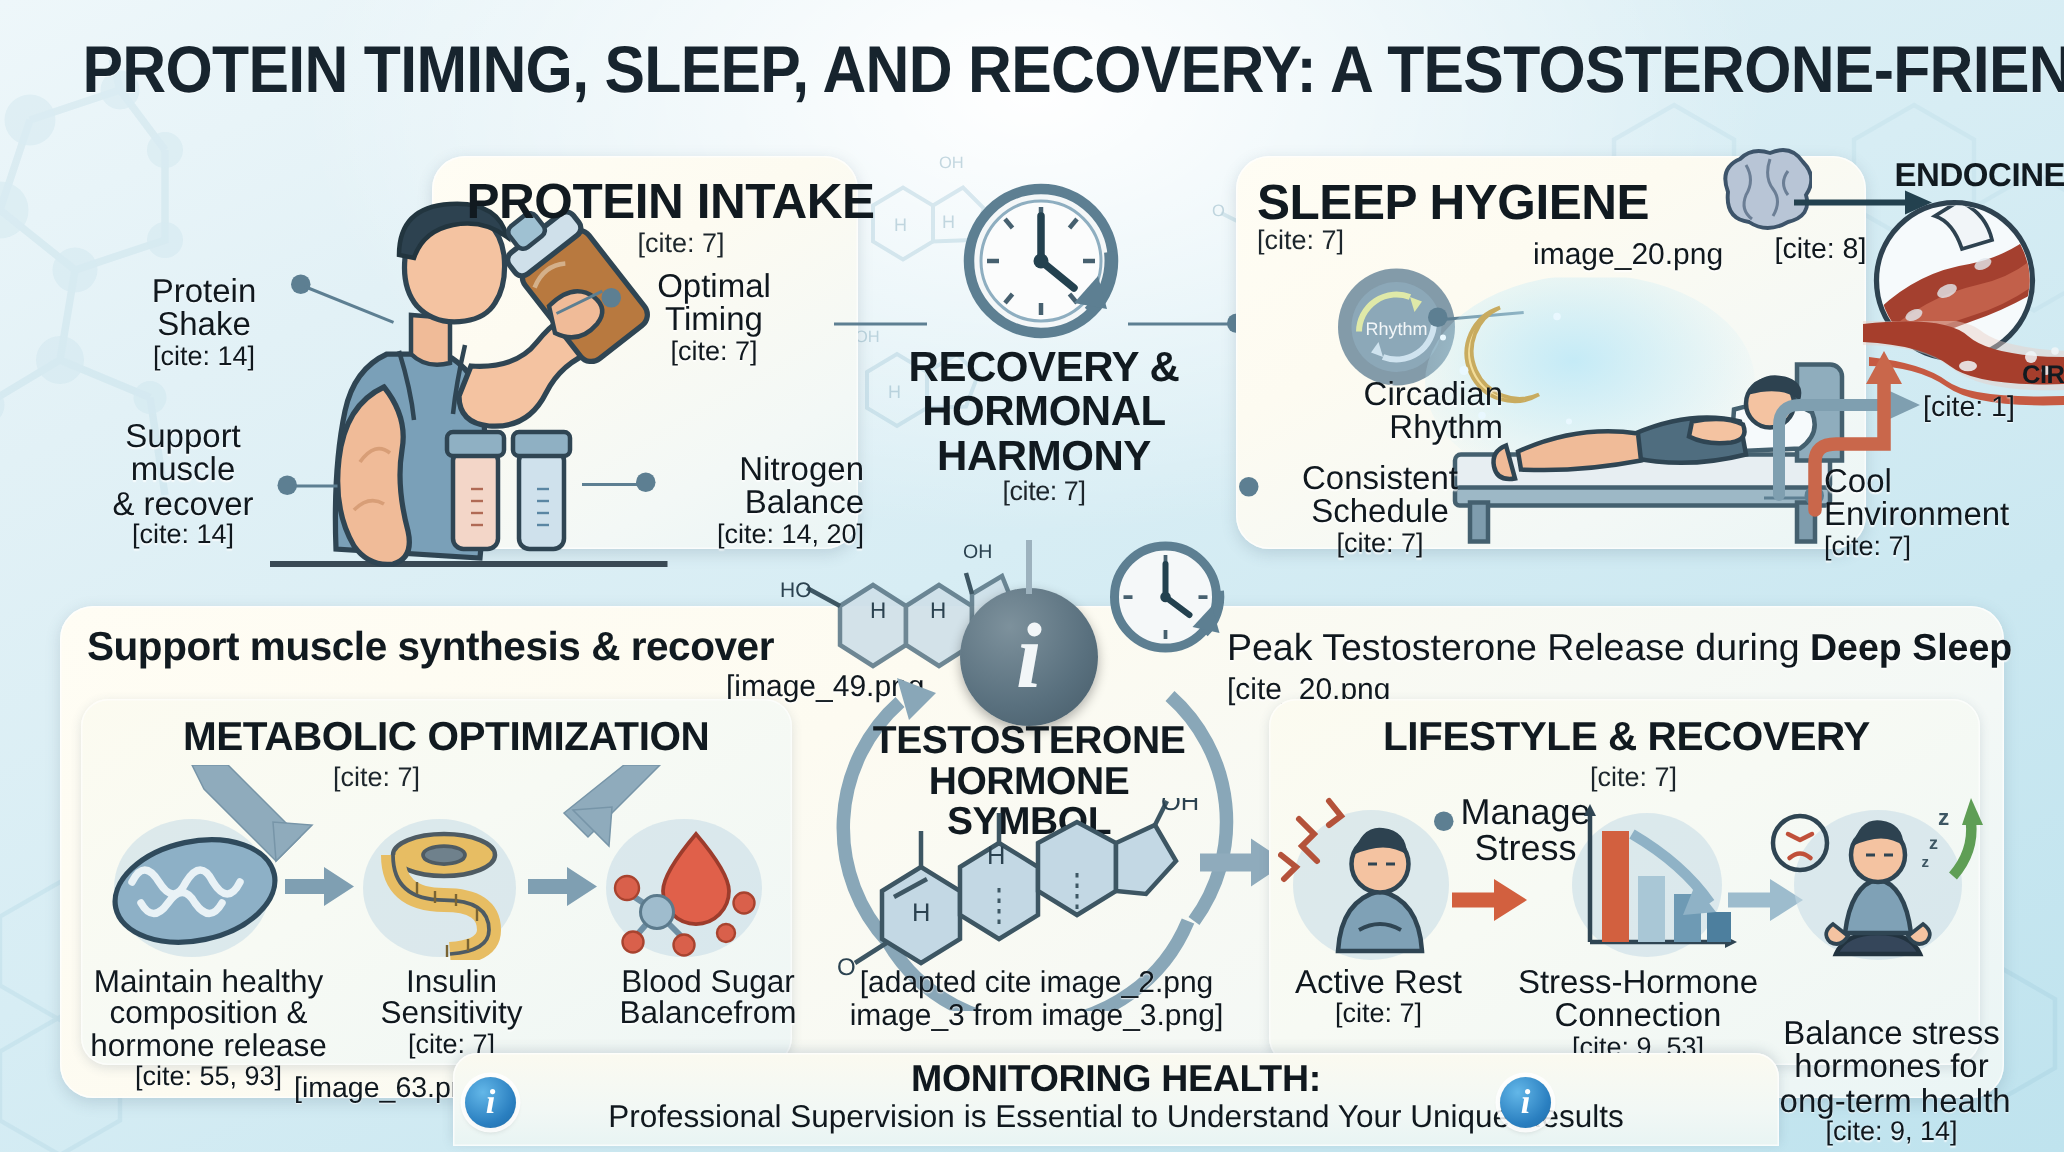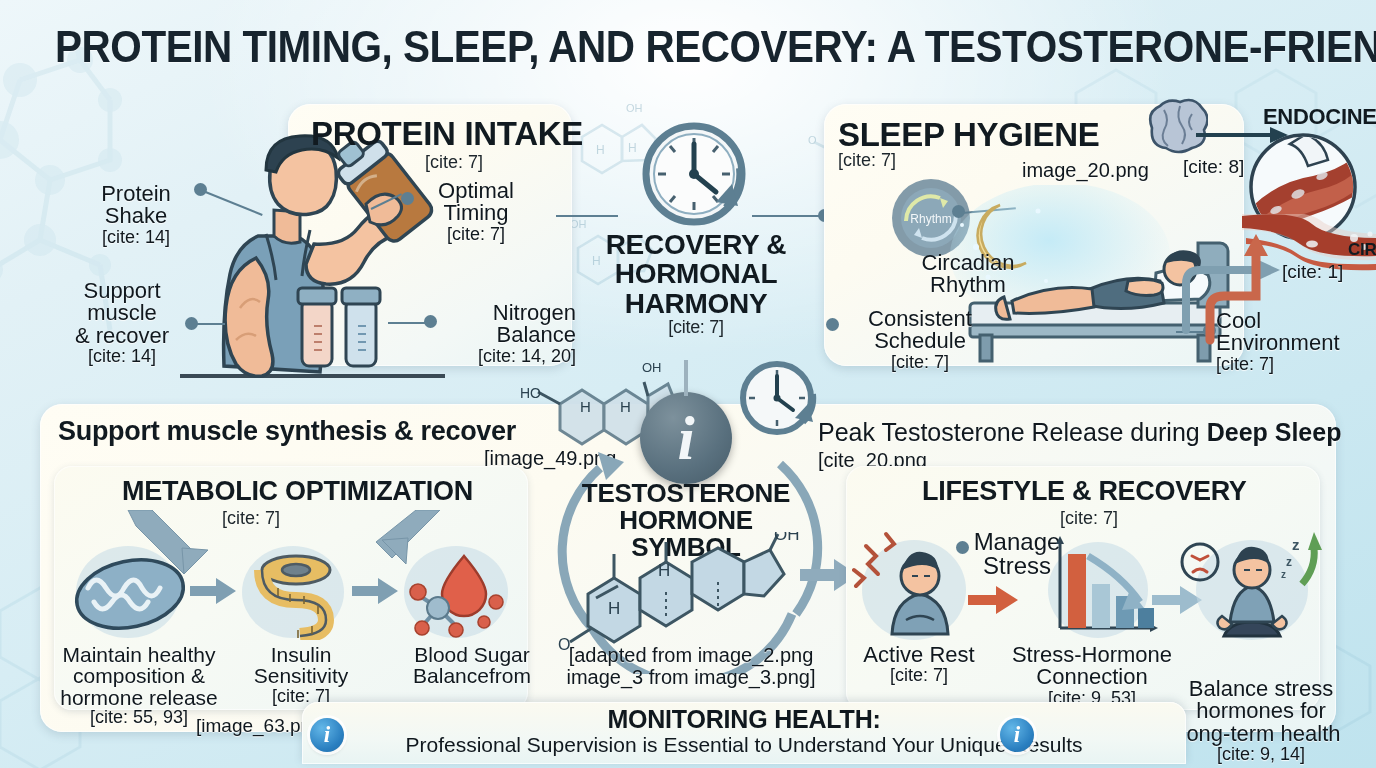--- a/index.html
+++ b/index.html
@@ -345,21 +345,21 @@
 
   <path d="M72 116 q40 -18 80 -12 l2 18 q-42 8 -80 6z" fill="#f0bb98" stroke="#2f4553" stroke-width="3"></path>
   <path d="M64 112 q-10 4 -8 14 q2 10 14 8z" fill="#f0bb98" stroke="#2f4553" stroke-width="3"></path>
 
   <path d="M188 96 q22 -4 34 2 q4 10 -8 12 q-16 2 -28 -4z" fill="#f4c3a1" stroke="#2f4553" stroke-width="3"></path>
 
   <circle cx="240" cy="84" r="16" fill="#f4c3a1" stroke="#2f4553" stroke-width="3"></circle>
   <path d="M226 78 q6 -16 24 -12 q14 4 10 16 q-12 -10 -34 -4z" fill="#2d4250"></path>
 </svg>
 
-<div class="lbl c" style="left:898px;top:252px;width:140px;">
+<div class="lbl c" style="left:862px;top:252px;width:140px;text-align:right;">
   <span style="white-space:pre-line;">Circadian
 Rhythm</span>
 </div>
 
 <div class="dot" style="left:826px;top:318px;"></div>
 <div class="lbl c" style="left:840px;top:308px;width:160px;">
   <span style="white-space:pre-line;">Consistent
 Schedule</span>
   <span class="sm">[cite: 7]</span>
 </div>
@@ -585,21 +585,21 @@
   <text x="218" y="8" font-size="17" fill="#2b4250" font-family="Liberation Sans, sans-serif">OH</text>
   <text x="102" y="44" font-size="17" fill="#2b4250" font-family="Liberation Sans, sans-serif">H</text>
   <text x="52" y="82" font-size="17" fill="#2b4250" font-family="Liberation Sans, sans-serif">H</text>
   <g stroke="#3d5663" stroke-width="2" stroke-dasharray="3 4">
     <line x1="110" y1="60" x2="110" y2="88"></line>
       <line x1="162" y1="50" x2="162" y2="76"></line>
   </g>
 </svg>
 
 <div class="lbl c" style="left:566px;top:644px;width:250px;font-size:20px;line-height:1.1;">
-  <div>[adapted from image_2.png</div>
+  <div>[adapted cite image_2.png</div>
   <div>image_3 from image_3.png]</div>
 </div>
 
 <svg style="position:absolute;left:800px;top:558px;" width="60" height="34" viewBox="0 0 60 34">
   <path d="M0 11 h34 v-10 l24 16 l-24 16 v-10 h-34z" fill="#8fabbc"></path>
 </svg>
 
 <div class="card-inner" style="left:846px;top:466px;width:474px;height:244px;"></div>
 
 <div class="head" style="position:absolute;left:922px;top:476px;font-size:27px;">LIFESTYLE &amp; RECOVERY</div>

